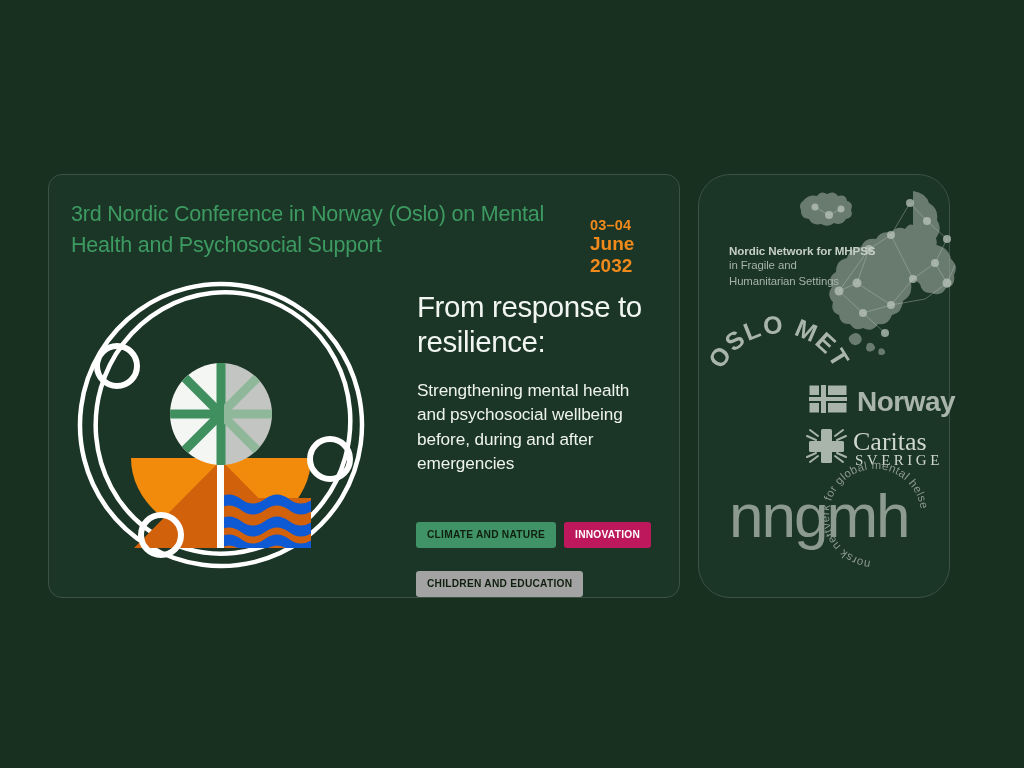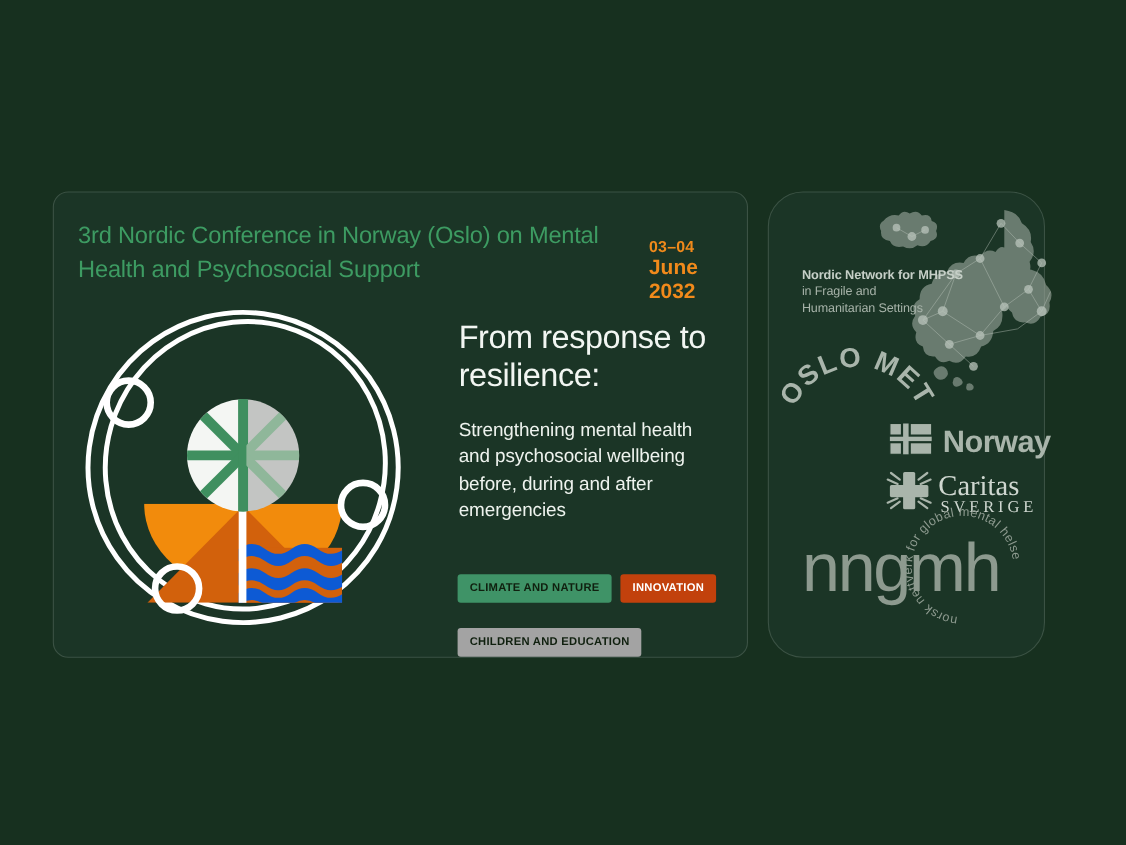--- a/index.html
+++ b/index.html
@@ -149,21 +149,21 @@
         </g>
       </svg>
     </div>
 
     <div class="headline">From response to resilience:</div>
 
     <div class="subhead">Strengthening mental health and psychosocial wellbeing before, during and after emergencies</div>
 
     <div class="tags">
       <span class="tag" style="background:#3f9367;color:#10200f;">CLIMATE AND NATURE</span>
-      <span class="tag" style="background:#c2410c;color:#ffffff;">INNOVATION</span>
+      <span class="tag" style="background:#be185d;color:#ffffff;">INNOVATION</span>
       <span class="tag" style="background:#a3a3a3;color:#10200f;">CHILDREN AND EDUCATION</span>
     </div>
   </div>
 
   <div class="card" id="partners-card">
 
     <div id="nordic-map">
       <svg viewBox="0 0 180 175" width="180" height="175">
         <g fill="#9aa79c" opacity="0.62">
 

